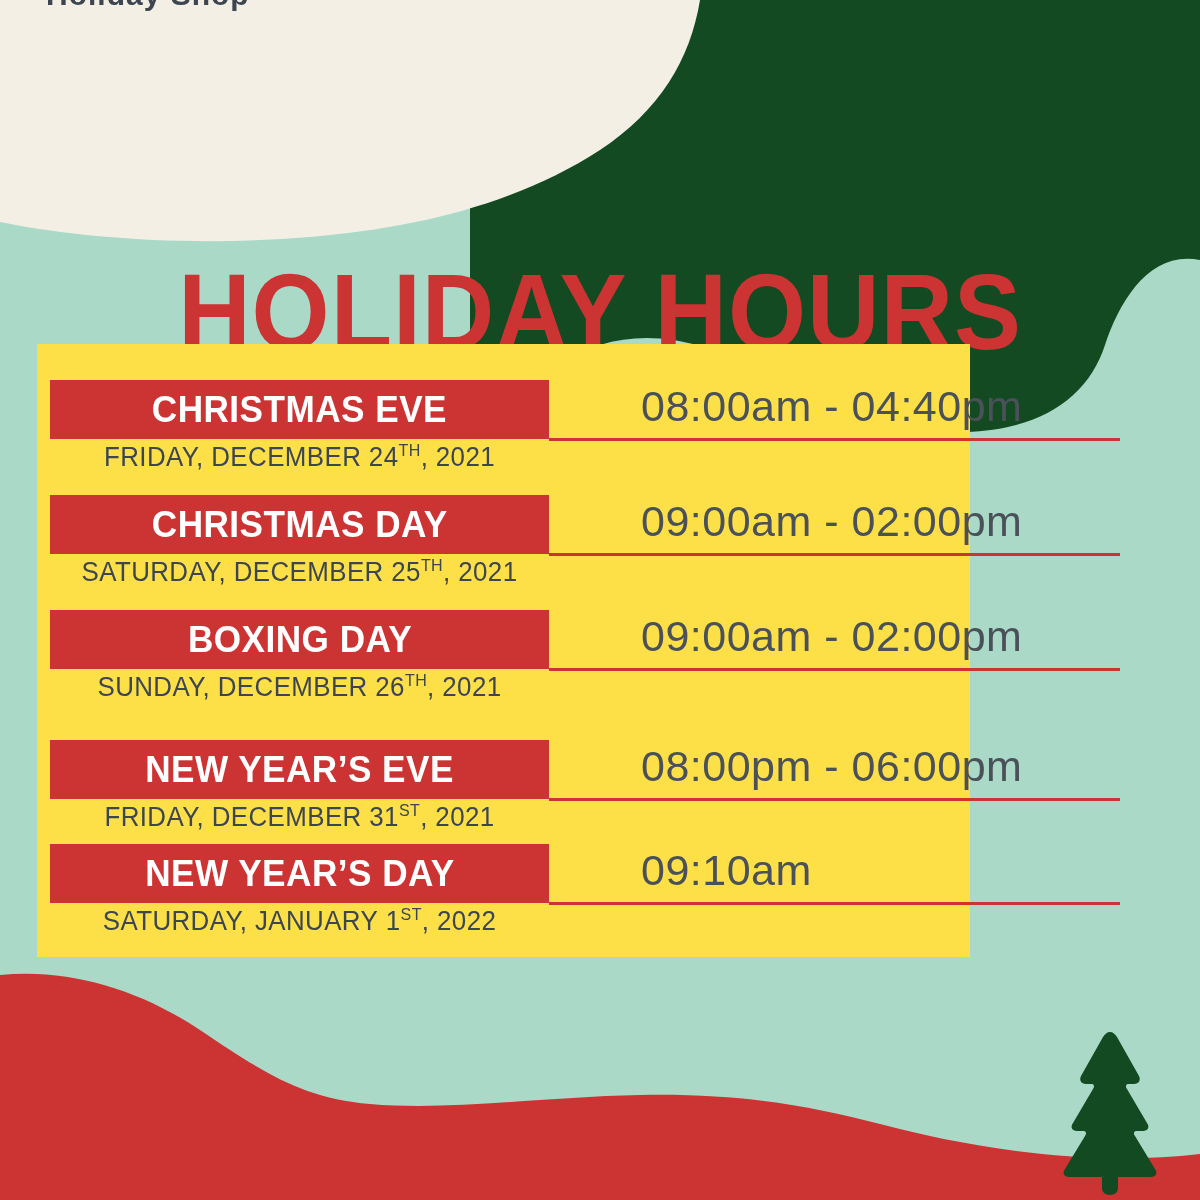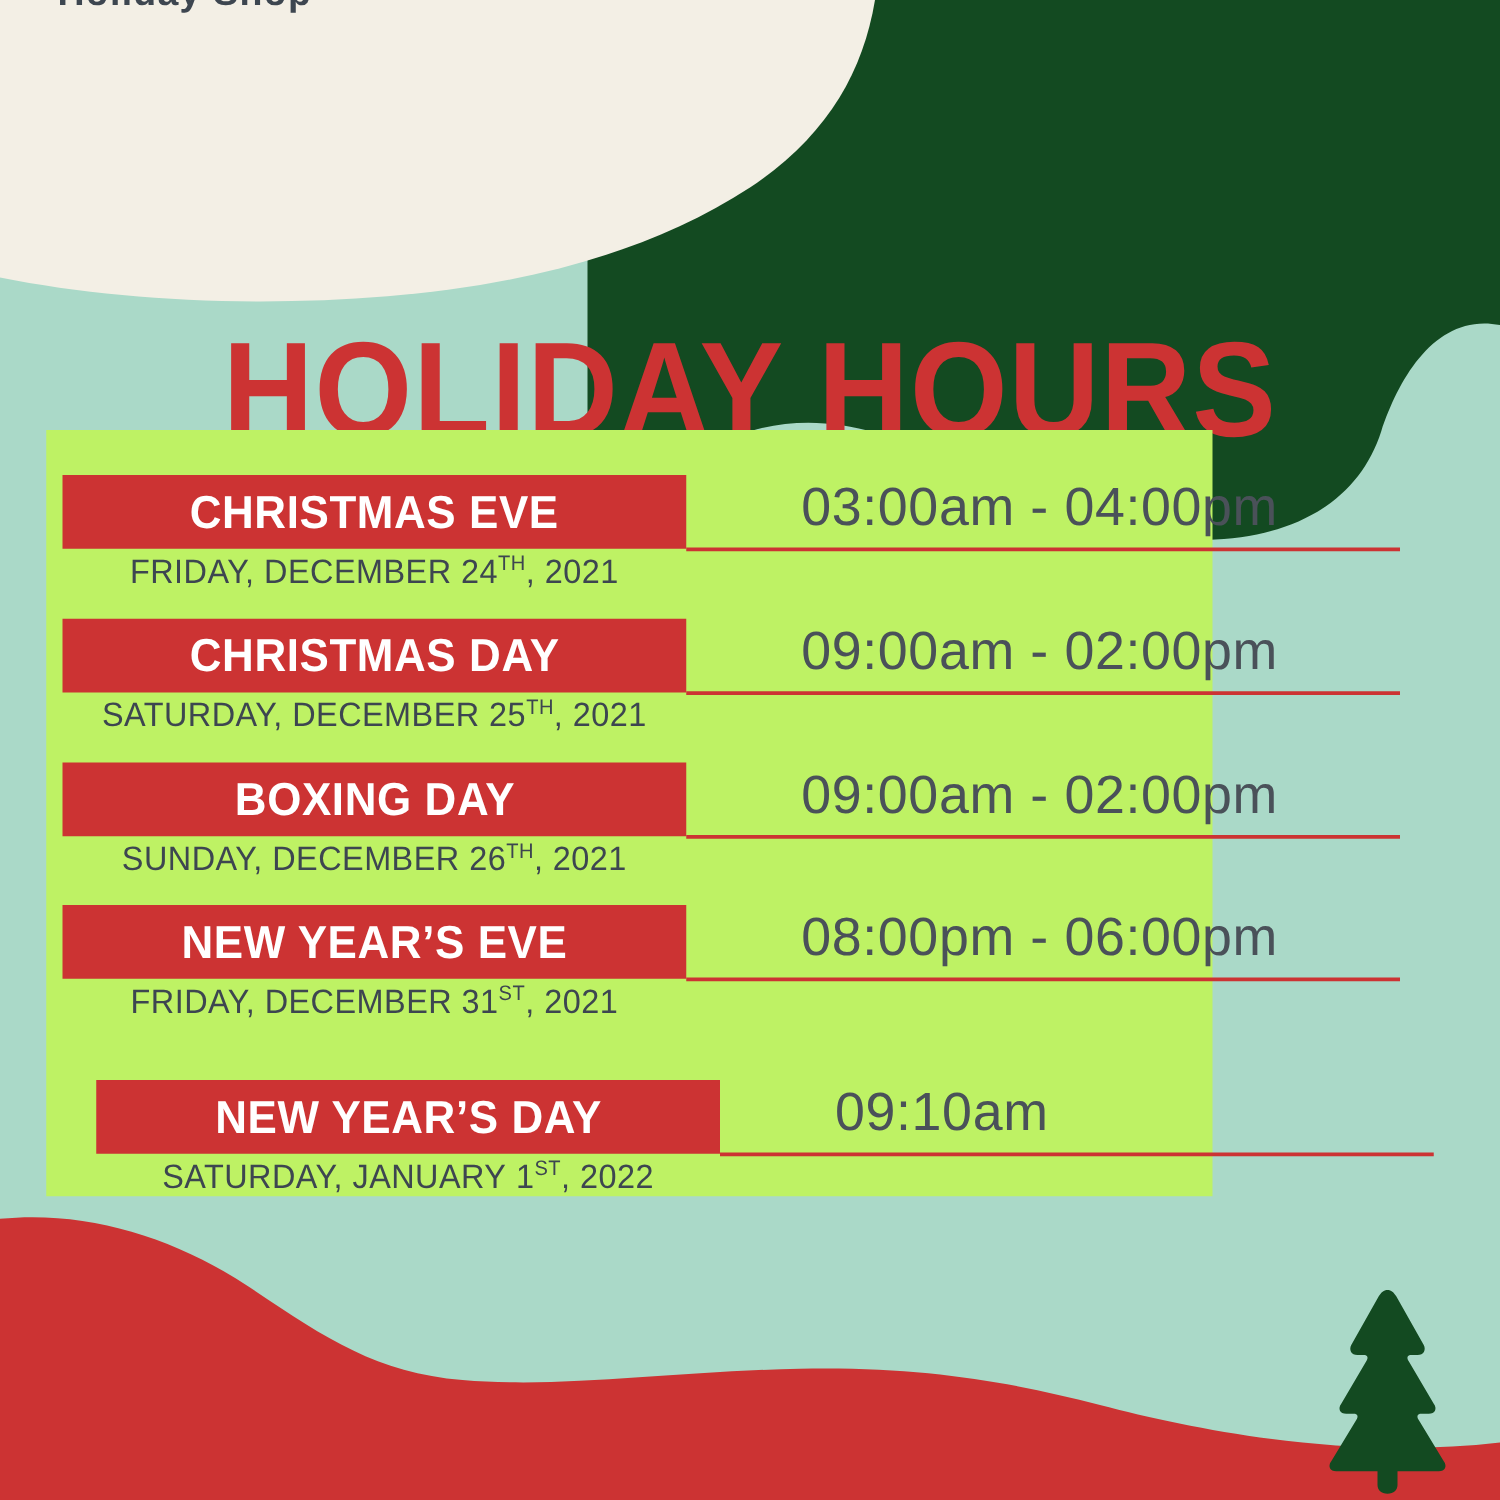--- a/index.html
+++ b/index.html
@@ -56,41 +56,41 @@
     transform-origin: center center;
   }
 
   
   .card {
     position: absolute;
     left: 37px;
     top: 344px;
     width: 933px;
     height: 613px;
-    background: #bef264;
+    background: #fde047;
   }
 
   .rows {
     position: absolute;
     left: 0;
     top: 0;
     width: 100%;
   }
 
   .row {
     position: absolute;
     left: 0;
     width: 100%;
     height: 115px;
   }
   .row.r0 { top: 36px; }
   .row.r1 { top: 151px; padding-left: 35px; }
   .row.r2 { top: 266px; }
-  .row.r3 { top: 380px; }
-  .row.r4 { top: 520px; margin-left: 27px; }
+  .row.r3 { top: 396px; }
+  .row.r4 { top: 500px; }
 
   
   .label-bar {
     position: absolute;
     left: 13px;
     top: 0;
     width: 499px;
     height: 59px;
     background: #cc3333;
     display: flex;
@@ -205,21 +205,21 @@
     <div class="rows">
 
       <div class="row r0">
         <div class="label-bar">
           <span class="label-text">CHRISTMAS EVE</span>
         </div>
         <div class="date-text">
           <span>FRIDAY</span><span>,&nbsp;</span><span>DECEMBER</span><span>&nbsp;</span><span>24</span><sup>TH</sup><span>,&nbsp;</span><span>2021</span>
         </div>
         <div class="time-wrap">
-          <span class="time-text">03:00am - 04:00pm</span>
+          <span class="time-text">08:00am - 04:40pm</span>
           <div class="time-rule"></div>
         </div>
       </div>
 
       <div class="row r1">
         <div class="label-bar">
           <span class="label-text">CHRISTMAS DAY</span>
         </div>
         <div class="date-text">
           <span>SATURDAY</span><span>,&nbsp;</span><span>DECEMBER</span><span>&nbsp;</span><span>25</span><sup>TH</sup><span>,&nbsp;</span><span>2021</span>

